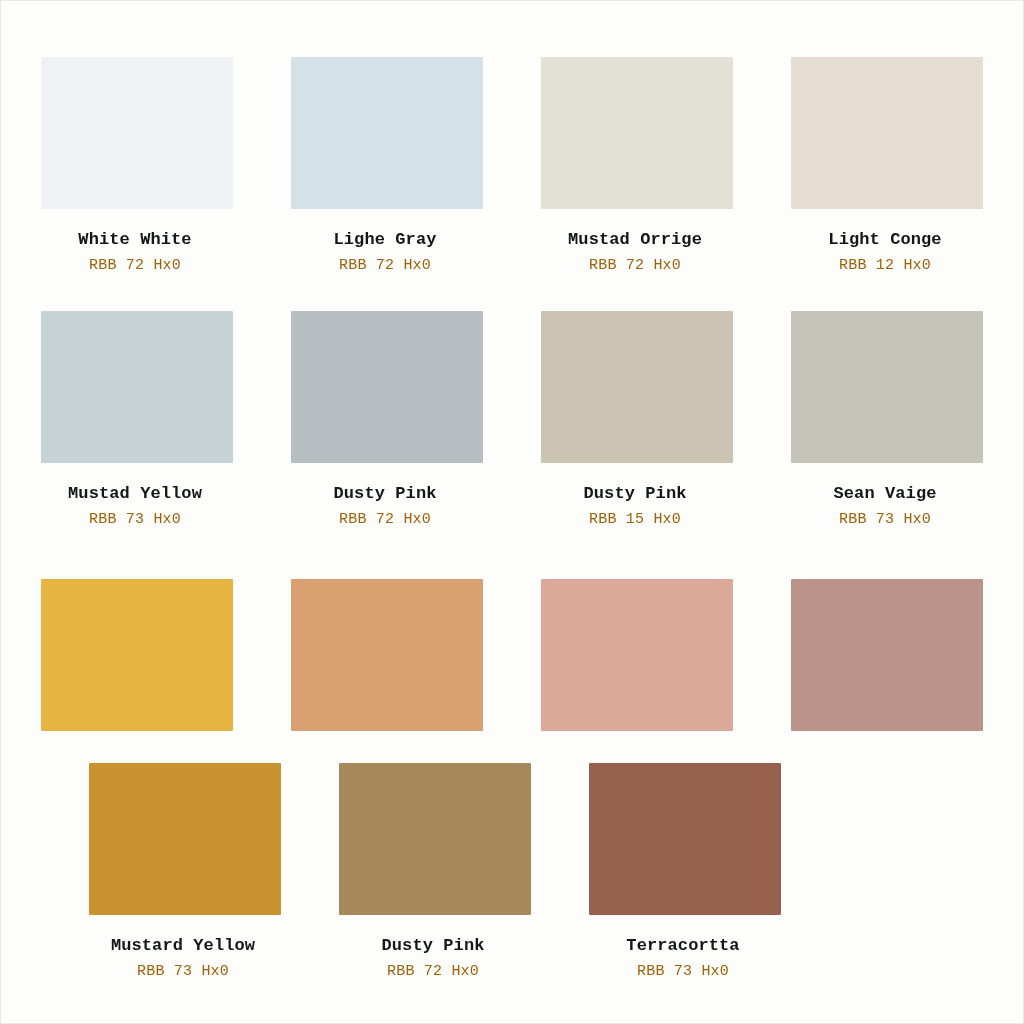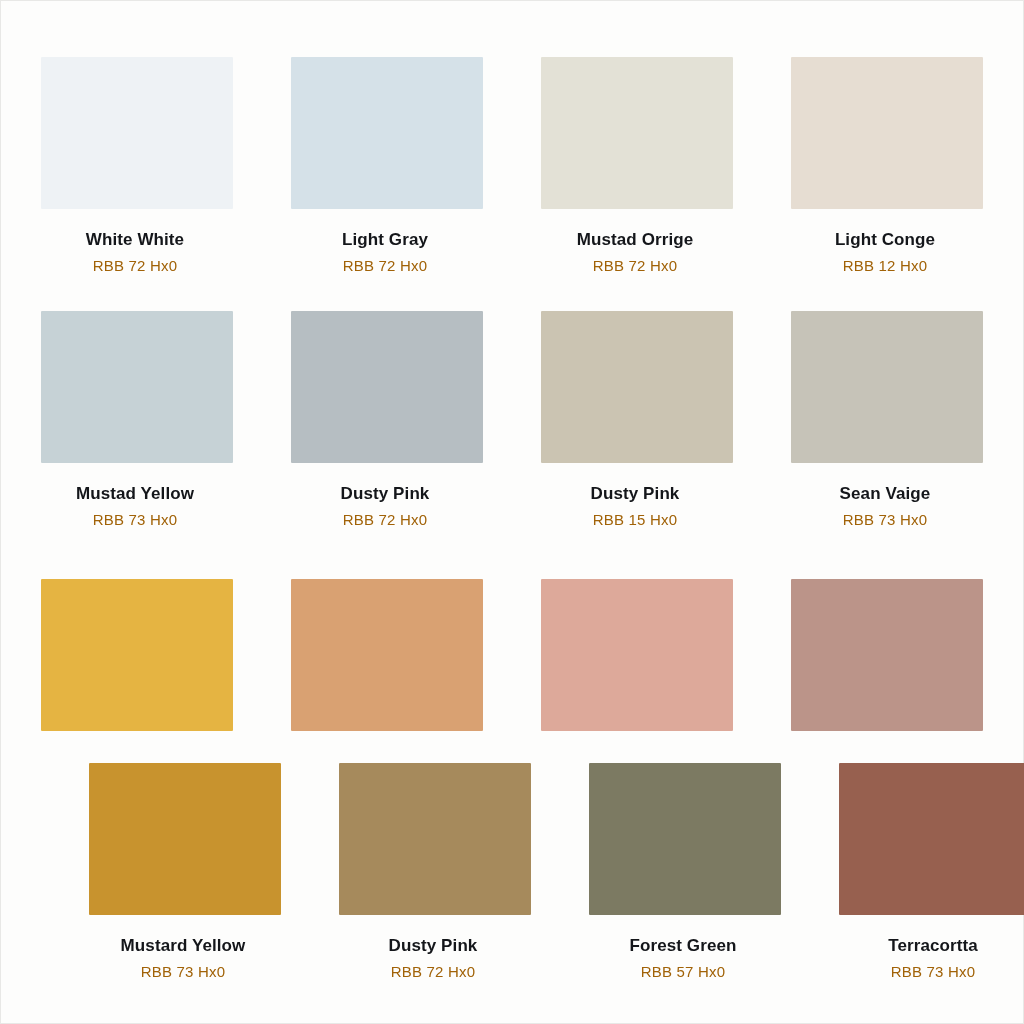--- a/index.html
+++ b/index.html
@@ -18,20 +18,21 @@
     position: relative;
     width: 1024px;
     height: 1024px;
     box-sizing: border-box;
     background: #fdfdfc;
     border: 1px solid #e8e8e6;
   }
 
   .cell {
     width: 188px;
+    font-family: Liberation Mono, monospace;
   }
 
   .swatch {
     width: 192px;
     height: 152px;
     border-radius: 1px;
   }
 
   
   .row-1 .swatch { height: 152px; }
@@ -86,21 +87,21 @@
     <div class="cell">
       <div class="swatch" style="background-color: rgb(238, 242, 245);"></div>
       <div class="caption">
         <div class="name">White White</div>
         <div class="code">RBB 72 Hx0</div>
       </div>
     </div>
     <div class="cell">
       <div class="swatch" style="background-color: rgb(213, 225, 232);"></div>
       <div class="caption">
-        <div class="name">Light  Gray</div>
+        <div class="name">Lighe  Gray</div>
         <div class="code">RBB 72 Hx0</div>
       </div>
     </div>
     <div class="cell">
       <div class="swatch" style="background-color: rgb(227, 225, 214);"></div>
       <div class="caption">
         <div class="name">Mustad Orrige</div>
         <div class="code">RBB 72 Hx0</div>
       </div>
     </div>
@@ -168,27 +169,20 @@
       </div>
     </div>
     <div class="cell">
       <div class="swatch" style="background-color: rgb(166, 138, 92);"></div>
       <div class="caption">
         <div class="name">Dusty Pink</div>
         <div class="code">RBB 72 Hx0</div>
       </div>
     </div>
     <div class="cell">
-      <div class="swatch" style="background-color: rgb(124, 122, 98);"></div>
-      <div class="caption">
-        <div class="name">Forest Green</div>
-        <div class="code">RBB 57 Hx0</div>
-      </div>
-    </div>
-    <div class="cell">
       <div class="swatch" style="background-color: rgb(151, 96, 79);"></div>
       <div class="caption">
         <div class="name">Terracortta</div>
         <div class="code">RBB 73 Hx0</div>
       </div>
     </div>
   </div>
 
 </div>
 

